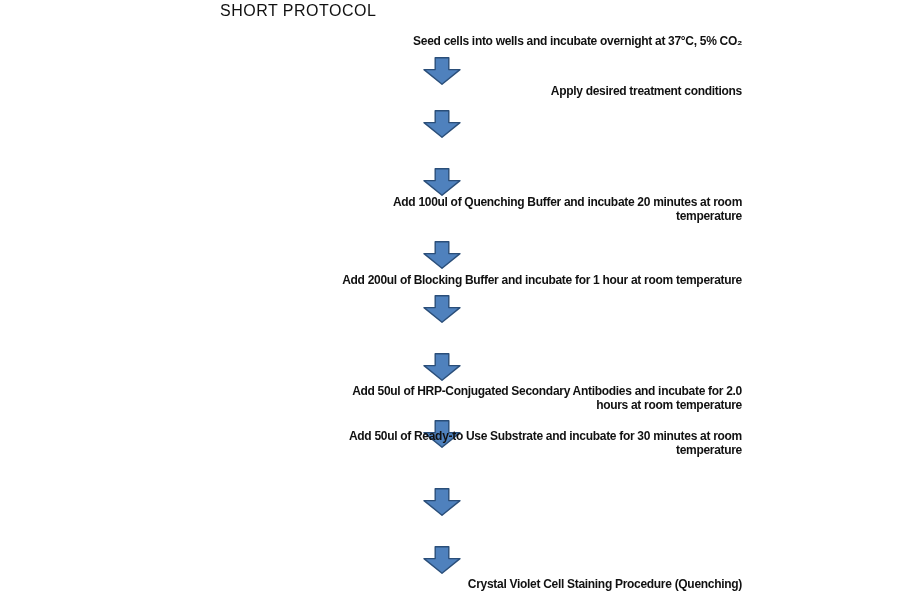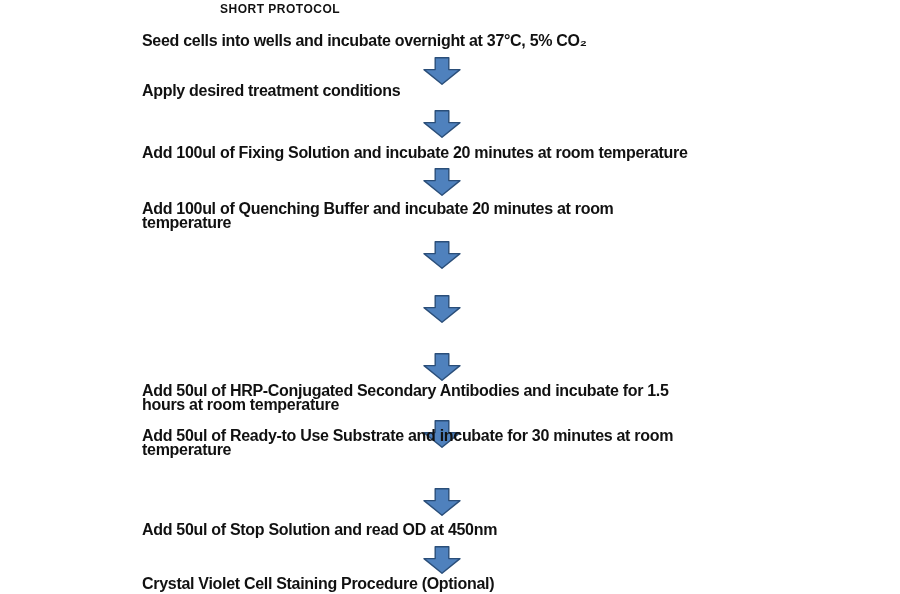--- a/index.html
+++ b/index.html
@@ -19,32 +19,32 @@
   .canvas {
     position: relative;
     width: 900px;
     height: 594px;
     background: var(--background);
   }
   .title {
     position: absolute;
     left: 220px;
     top: 2px;
-    font-size: 12px;
-    font-weight: bold;
+    font-size: 16px;
+    font-weight: normal;
     letter-spacing: 0.5px;
     color: var(--text);
     white-space: nowrap;
   }
   .step {
     position: absolute;
     left: 142px;
     width: 600px;
-    text-align: left;
-    font-size: 16px;
+    text-align: right;
+    font-size: 12px;
     font-weight: bold;
     letter-spacing: -0.3px;
     line-height: 14px;
     color: var(--text);
     white-space: pre-line;
   }
   .arrow-wrap {
     position: absolute;
     left: 423px;
     width: 38px;
@@ -75,72 +75,71 @@
   </div>
 
   <div class="step" style="top:84px">Apply desired treatment conditions</div>
 
   <div class="arrow-wrap" style="top:110px">
     <svg width="38" height="28" viewBox="0 0 38 28">
         <path d="M12.2 0.8 H25.8 V12.6 H37 L19 27.2 L1 12.6 H12.2 Z"></path>
       </svg>
   </div>
 
-  <div class="step" style="top:146px">Add 100ul of Fixing Solution and incubate 20 minutes at room temperature</div>
 
   <div class="arrow-wrap" style="top:168px">
     <svg width="38" height="28" viewBox="0 0 38 28">
         <path d="M12.2 0.8 H25.8 V12.6 H37 L19 27.2 L1 12.6 H12.2 Z"></path>
       </svg>
   </div>
 
-  <div class="step" style="top:202px">Add 100ul of Quenching Buffer and incubate 20 minutes at room
+  <div class="step" style="top:195px">Add 100ul of Quenching Buffer and incubate 20 minutes at room
 temperature</div>
 
   <div class="arrow-wrap" style="top:241px">
     <svg width="38" height="28" viewBox="0 0 38 28">
         <path d="M12.2 0.8 H25.8 V12.6 H37 L19 27.2 L1 12.6 H12.2 Z"></path>
       </svg>
   </div>
 
+  <div class="step" style="top:273px">Add 200ul of Blocking Buffer and incubate for 1 hour at room temperature</div>
 
   <div class="arrow-wrap" style="top:295px">
     <svg width="38" height="28" viewBox="0 0 38 28">
         <path d="M12.2 0.8 H25.8 V12.6 H37 L19 27.2 L1 12.6 H12.2 Z"></path>
       </svg>
   </div>
 
 
   <div class="arrow-wrap" style="top:353px">
     <svg width="38" height="28" viewBox="0 0 38 28">
         <path d="M12.2 0.8 H25.8 V12.6 H37 L19 27.2 L1 12.6 H12.2 Z"></path>
       </svg>
   </div>
 
-  <div class="step" style="top:384px">Add 50ul of HRP-Conjugated Secondary Antibodies and incubate for 1.5
+  <div class="step" style="top:384px">Add 50ul of HRP-Conjugated Secondary Antibodies and incubate for 2.0
 hours at room temperature</div>
 
   <div class="arrow-wrap" style="top:420px">
     <svg width="38" height="28" viewBox="0 0 38 28">
         <path d="M12.2 0.8 H25.8 V12.6 H37 L19 27.2 L1 12.6 H12.2 Z"></path>
       </svg>
   </div>
 
   <div class="step" style="top:429px">Add 50ul of Ready-to Use Substrate and incubate for 30 minutes at room
 temperature</div>
 
   <div class="arrow-wrap" style="top:488px">
     <svg width="38" height="28" viewBox="0 0 38 28">
         <path d="M12.2 0.8 H25.8 V12.6 H37 L19 27.2 L1 12.6 H12.2 Z"></path>
       </svg>
   </div>
 
-  <div class="step" style="top:523px">Add 50ul of Stop Solution and read OD at 450nm</div>
 
   <div class="arrow-wrap" style="top:546px">
     <svg width="38" height="28" viewBox="0 0 38 28">
         <path d="M12.2 0.8 H25.8 V12.6 H37 L19 27.2 L1 12.6 H12.2 Z"></path>
       </svg>
   </div>
 
-  <div class="step" style="top:577px">Crystal Violet Cell Staining Procedure (Optional)</div>
+  <div class="step" style="top:577px">Crystal Violet Cell Staining Procedure (Quenching)</div>
 
 </div>
 
 </body></html>

